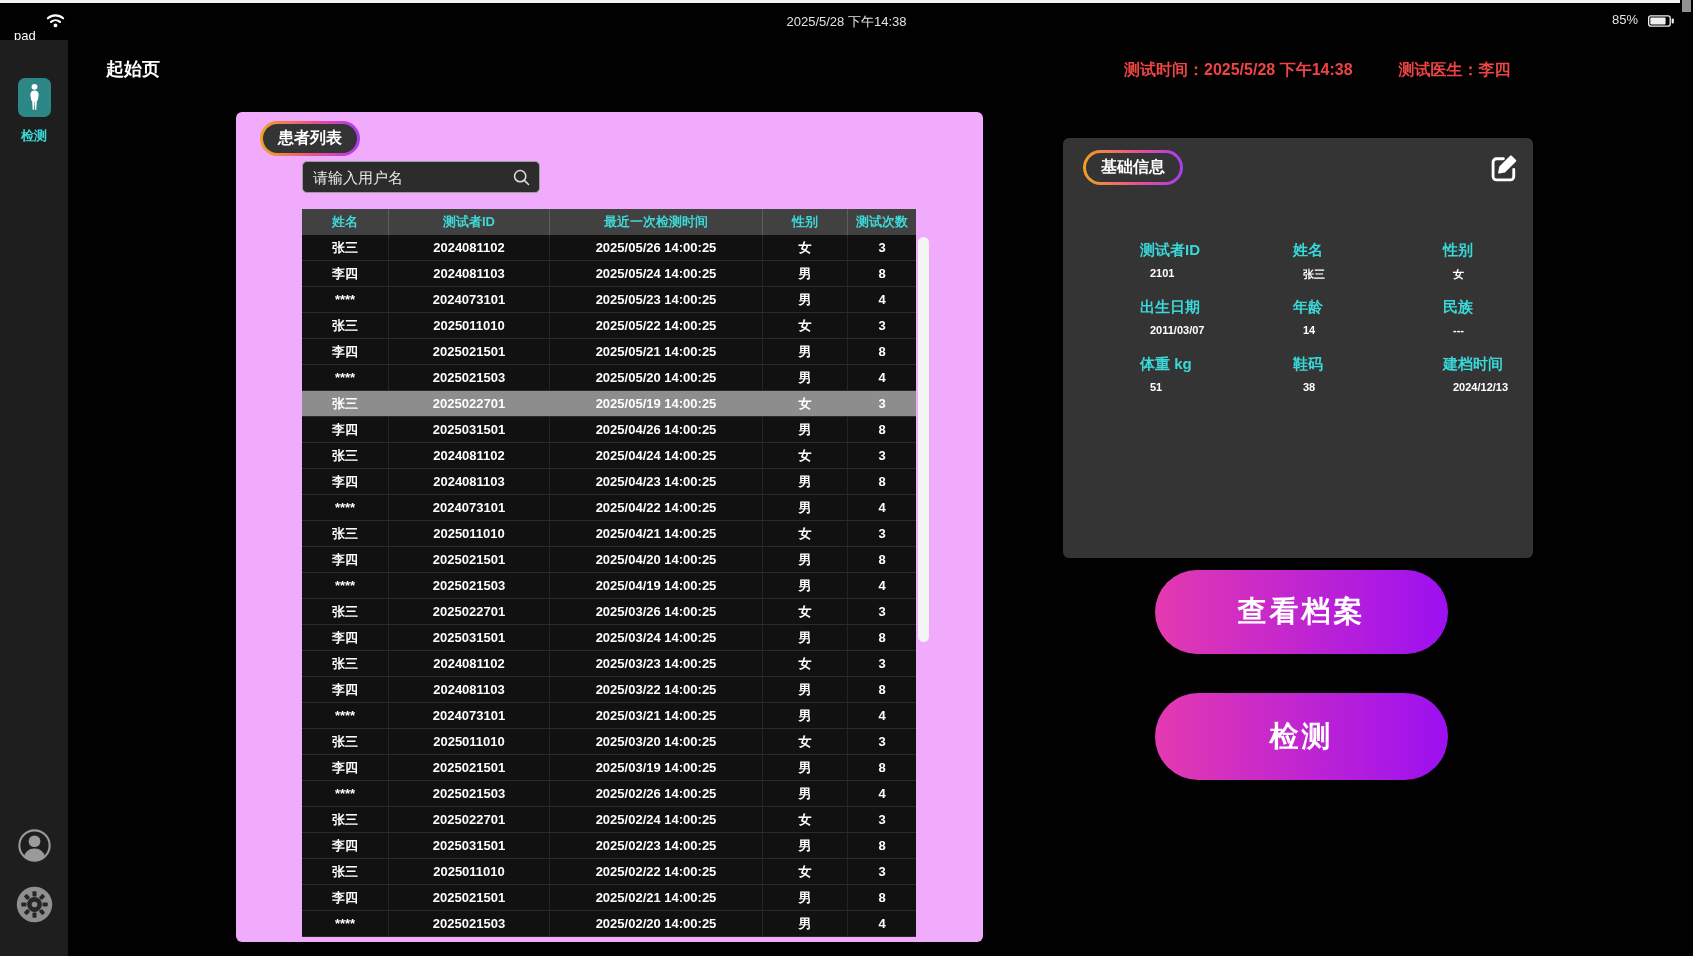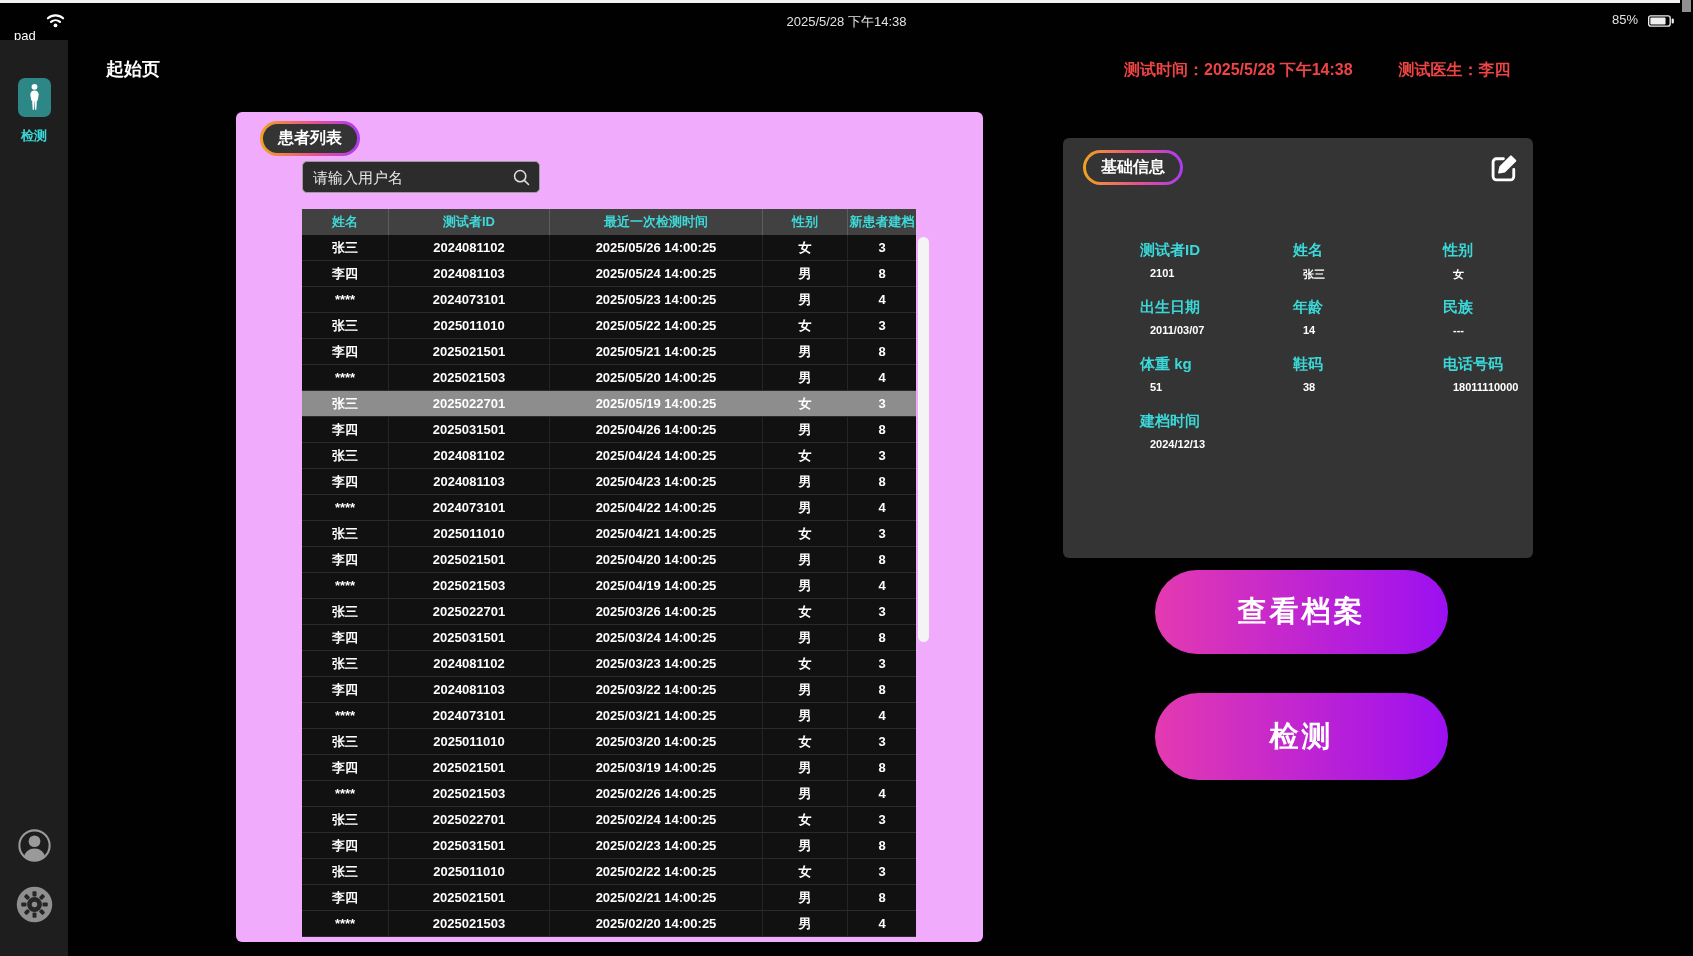--- a/index.html
+++ b/index.html
@@ -150,21 +150,21 @@
           <line x1="13" y1="13" x2="17.4" y2="17.4" stroke="#dedede" stroke-width="1.6" stroke-linecap="round"></line>
         </svg>
       </span>
     </div>
     <div class="ptable">
       <div class="thead">
           <div class="hcell">姓名</div>
           <div class="hcell">测试者ID</div>
           <div class="hcell">最近一次检测时间</div>
           <div class="hcell">性别</div>
-          <div class="hcell">新患者建档</div>
+          <div class="hcell">测试次数</div>
         </div>
       <div>
           <div class="trow">
             <div class="tcell">张三</div>
             <div class="tcell">2024081102</div>
             <div class="tcell">2025/05/26 14:00:25</div>
             <div class="tcell">女</div>
             <div class="tcell">3</div>
           </div>
           <div class="trow">
@@ -391,24 +391,20 @@
         </div>
         <div class="field">
           <div class="flabel">体重 kg</div>
           <div class="fvalue">51</div>
         </div>
         <div class="field">
           <div class="flabel">鞋码</div>
           <div class="fvalue">38</div>
         </div>
         <div class="field">
-          <div class="flabel">电话号码</div>
-          <div class="fvalue">18011110000</div>
-        </div>
-        <div class="field">
           <div class="flabel">建档时间</div>
           <div class="fvalue">2024/12/13</div>
         </div>
       </div>
   </div>
 
   <div class="btn btn-archive">查看档案</div>
   <div class="btn btn-detect2">检测</div>
 
 </div>

